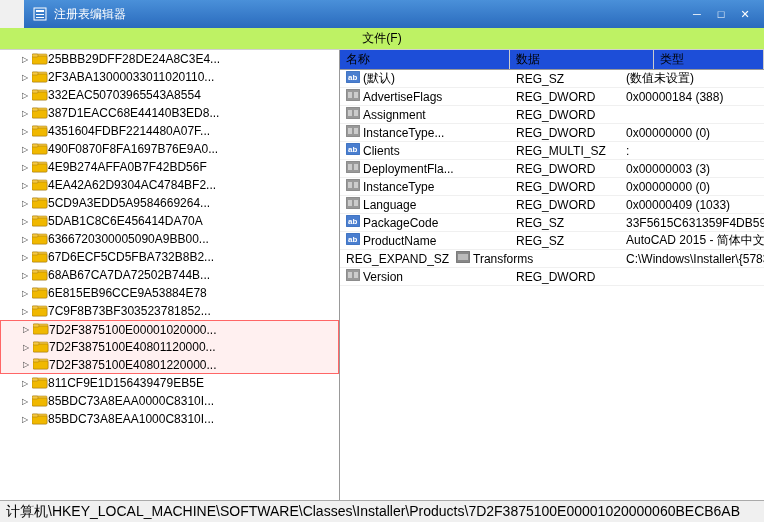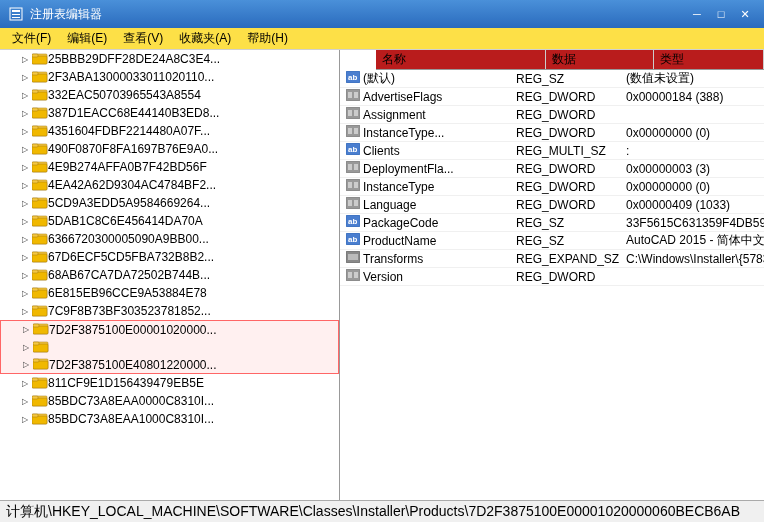--- a/index.html
+++ b/index.html
@@ -14,20 +14,21 @@
 
     
     .title-bar {
       background: linear-gradient(to bottom, #4a90d9, #2a6bbd);
       height: 28px;
       display: flex;
       align-items: center;
       padding: 0 8px;
       color: white;
       user-select: none;
+      margin-left: 24px;
     }
     .title-bar-icon {
       width: 16px;
       height: 16px;
       margin-right: 6px;
       display: flex;
       align-items: center;
       justify-content: center;
     }
     .title-bar-text {
@@ -46,26 +47,27 @@
       justify-content: center;
       font-size: 11px;
       cursor: pointer;
       color: white;
       background: transparent;
       border: none;
     }
 
     
     .menu-bar {
-      background: #fde047;
+      background: #bef264;
       height: 22px;
       display: flex;
       align-items: center;
       padding: 0 4px;
       border-bottom: 1px solid #d0d0d0;
+      flex-direction: column;
     }
     .menu-item {
       padding: 2px 8px;
       font-size: 12px;
       cursor: pointer;
       height: 100%;
       display: flex;
       align-items: center;
     }
 
@@ -110,27 +112,26 @@
       align-items: center;
       justify-content: center;
       font-size: 9px;
       color: #555;
       flex-shrink: 0;
     }
 
     
     .table-header {
       display: flex;
-      background: #b91c1c;
+      background: #1d4ed8;
       border-bottom: 1px solid #999;
       height: 20px;
       position: sticky;
       top: 0;
       z-index: 1;
-      margin-left: 36px;
     }
     .table-header-cell {
       padding: 2px 6px;
       font-size: 12px;
       font-weight: normal;
       border-right: 1px solid #ccc;
       display: flex;
       align-items: center;
       cursor: pointer;
     }
@@ -350,20 +351,21 @@
     </svg></span>
         <span>7D2F3875100E00001020000...</span>
       </div>
       <div class="tree-item" style="padding-left: 18px; background: rgb(255, 240, 240); border-top: none; border-right: 1px solid rgb(255, 102, 102); border-bottom: none; border-left: 1px solid rgb(255, 102, 102); border-image: initial;">
         <span class="tree-expand" style="font-size: 8px; color: rgb(68, 68, 68);">▷</span>
         <span><svg class="folder-svg" width="16" height="14" viewBox="0 0 16 14">
       <rect x="0" y="3" width="15" height="10" rx="1" fill="#f5c842" stroke="#a0740a" stroke-width="0.5"></rect>
       <rect x="0" y="5" width="15" height="8" rx="1" fill="#f0b800" stroke="#a0740a" stroke-width="0.5"></rect>
       <rect x="0" y="3" width="6" height="3" rx="1" fill="#f5c842" stroke="#a0740a" stroke-width="0.5"></rect>
     </svg></span>
+        <span>7D2F3875100E40801120000...</span>
       </div>
       <div class="tree-item" style="padding-left: 18px; background: rgb(255, 240, 240); border-top: none; border-right: 1px solid rgb(255, 102, 102); border-bottom: 1px solid rgb(255, 102, 102); border-left: 1px solid rgb(255, 102, 102); border-image: initial;">
         <span class="tree-expand" style="font-size: 8px; color: rgb(68, 68, 68);">▷</span>
         <span><svg class="folder-svg" width="16" height="14" viewBox="0 0 16 14">
       <rect x="0" y="3" width="15" height="10" rx="1" fill="#f5c842" stroke="#a0740a" stroke-width="0.5"></rect>
       <rect x="0" y="5" width="15" height="8" rx="1" fill="#f0b800" stroke="#a0740a" stroke-width="0.5"></rect>
       <rect x="0" y="3" width="6" height="3" rx="1" fill="#f5c842" stroke="#a0740a" stroke-width="0.5"></rect>
     </svg></span>
         <span>7D2F3875100E40801220000...</span>
       </div>
@@ -511,28 +513,28 @@
           <span style="margin-right:3px"><svg width="14" height="12" viewBox="0 0 14 12">
         <rect x="0" y="0" width="14" height="12" rx="1" fill="#4a7ecf" stroke="#2a5ea0" stroke-width="0.5"></rect>
         <text x="2" y="9" font-size="8" fill="white" font-family="sans-serif" font-weight="bold">ab</text>
       </svg></span>
           <span>ProductName</span>
         </div>
         <div class="table-cell col-type">REG_SZ</div>
         <div class="table-cell col-data">AutoCAD 2015 - 简体中文 (Si</div>
       </div>
       <div class="table-row">
+        <div class="table-cell col-type">REG_EXPAND_SZ</div>
         <div class="table-cell col-name">
           <span style="margin-right:3px"><svg width="14" height="12" viewBox="0 0 14 12">
         <rect x="0" y="0" width="14" height="12" rx="1" fill="#888" stroke="#555" stroke-width="0.5"></rect>
         <rect x="2" y="3" width="10" height="6" fill="#bbb"></rect>
       </svg></span>
           <span>Transforms</span>
         </div>
-        <div class="table-cell col-type">REG_EXPAND_SZ</div>
         <div class="table-cell col-data">C:\Windows\Installer\{5783F...</div>
       </div>
       <div class="table-row">
         <div class="table-cell col-name">
           <span style="margin-right:3px"><svg width="14" height="12" viewBox="0 0 14 12">
         <rect x="0" y="0" width="14" height="12" rx="1" fill="#999" stroke="#666" stroke-width="0.5"></rect>
         <rect x="2" y="3" width="4" height="6" fill="#ccc"></rect>
         <rect x="8" y="3" width="4" height="6" fill="#ccc"></rect>
       </svg></span>
           <span>Version</span>

